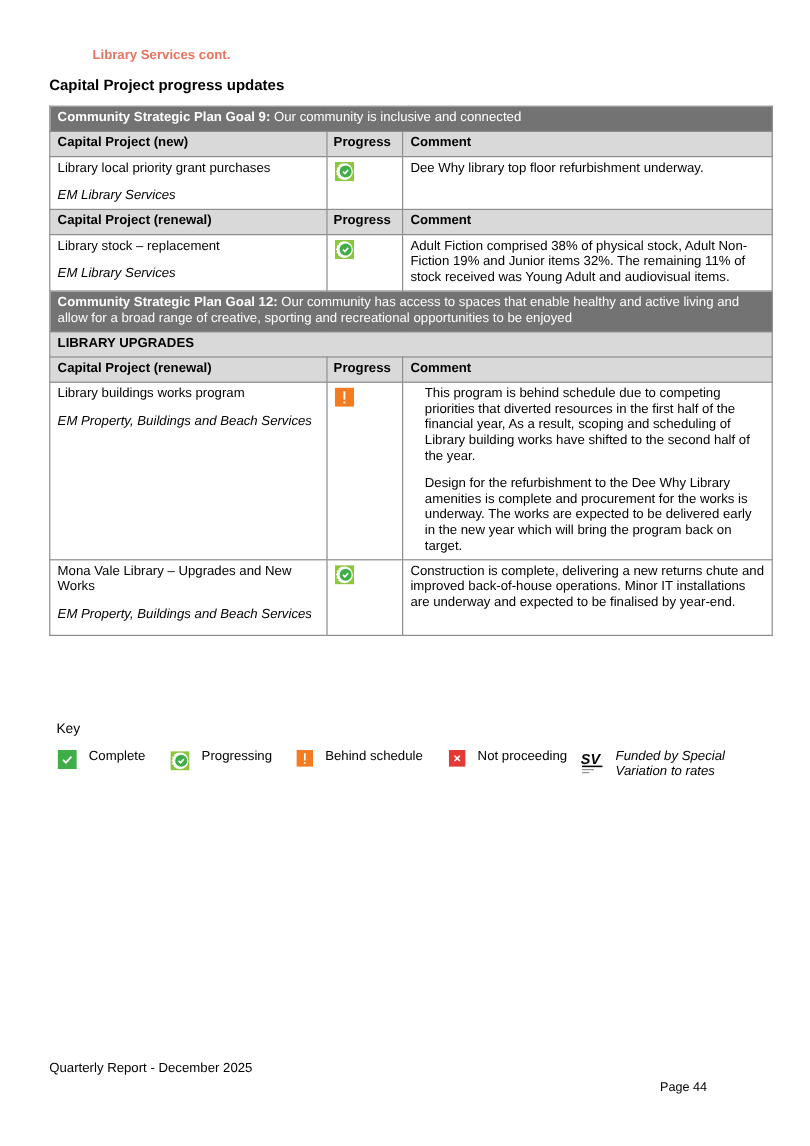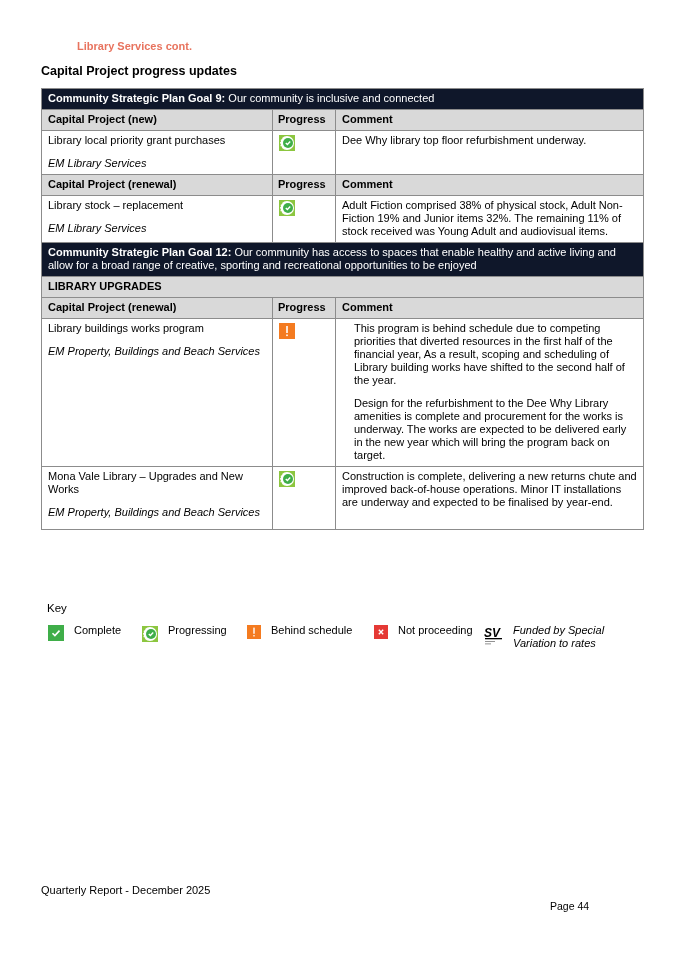--- a/index.html
+++ b/index.html
@@ -1,21 +1,21 @@
 <!DOCTYPE html>
 <html><head>
   <meta charset="utf-8">
   <style>
     html, body { margin:0; padding:0; background:#ffffff; }
     body { width:675px; height:955px; position:relative; font-family:"Liberation Sans", sans-serif; color:#000; overflow:hidden; }
     .section-label { position:absolute; left:41px; top:40px; font-size:11px; font-weight:bold; color:#e8735e;margin-left:36px; }
     .page-title { position:absolute; left:41px; top:64px; font-size:12.5px; font-weight:bold; }
     table.cap { position:absolute; left:41px; top:88px; width:603px; border-collapse:collapse; font-size:11px; }
     table.cap td { border:1px solid #8c8c8c; vertical-align:top; padding:3px 6px 4px 6px; line-height:13px; }
-    .goal td { background:#0f172a; color:#fff; padding:2px 6px 6px 6px; }
+    .goal td { background:#737373; color:#fff; padding:2px 6px 6px 6px; }
     .goal b { font-weight:bold; }
     .group td { background:#d9d9d9; font-weight:bold; padding:3px 6px 9px 6px; }
     .hdr td { background:#d9d9d9; font-weight:bold; padding:3px 6px 8px 6px;margin-top:34px; }
     .hdr td.prog { padding-left:5px; padding-right:5px; }
     .c1 { width:218px; }
     .c2 { width:50px; text-align:left; }
     .owner { font-style:italic; margin-top:10px; }
     .cmt p { margin:0 0 10px 12px; }
     .cmt p:last-child { margin-bottom:0; }
     .icon { display:inline-block; width:16px; height:16px; border-radius:1px; position:relative; vertical-align:top; margin-top:1px; }

